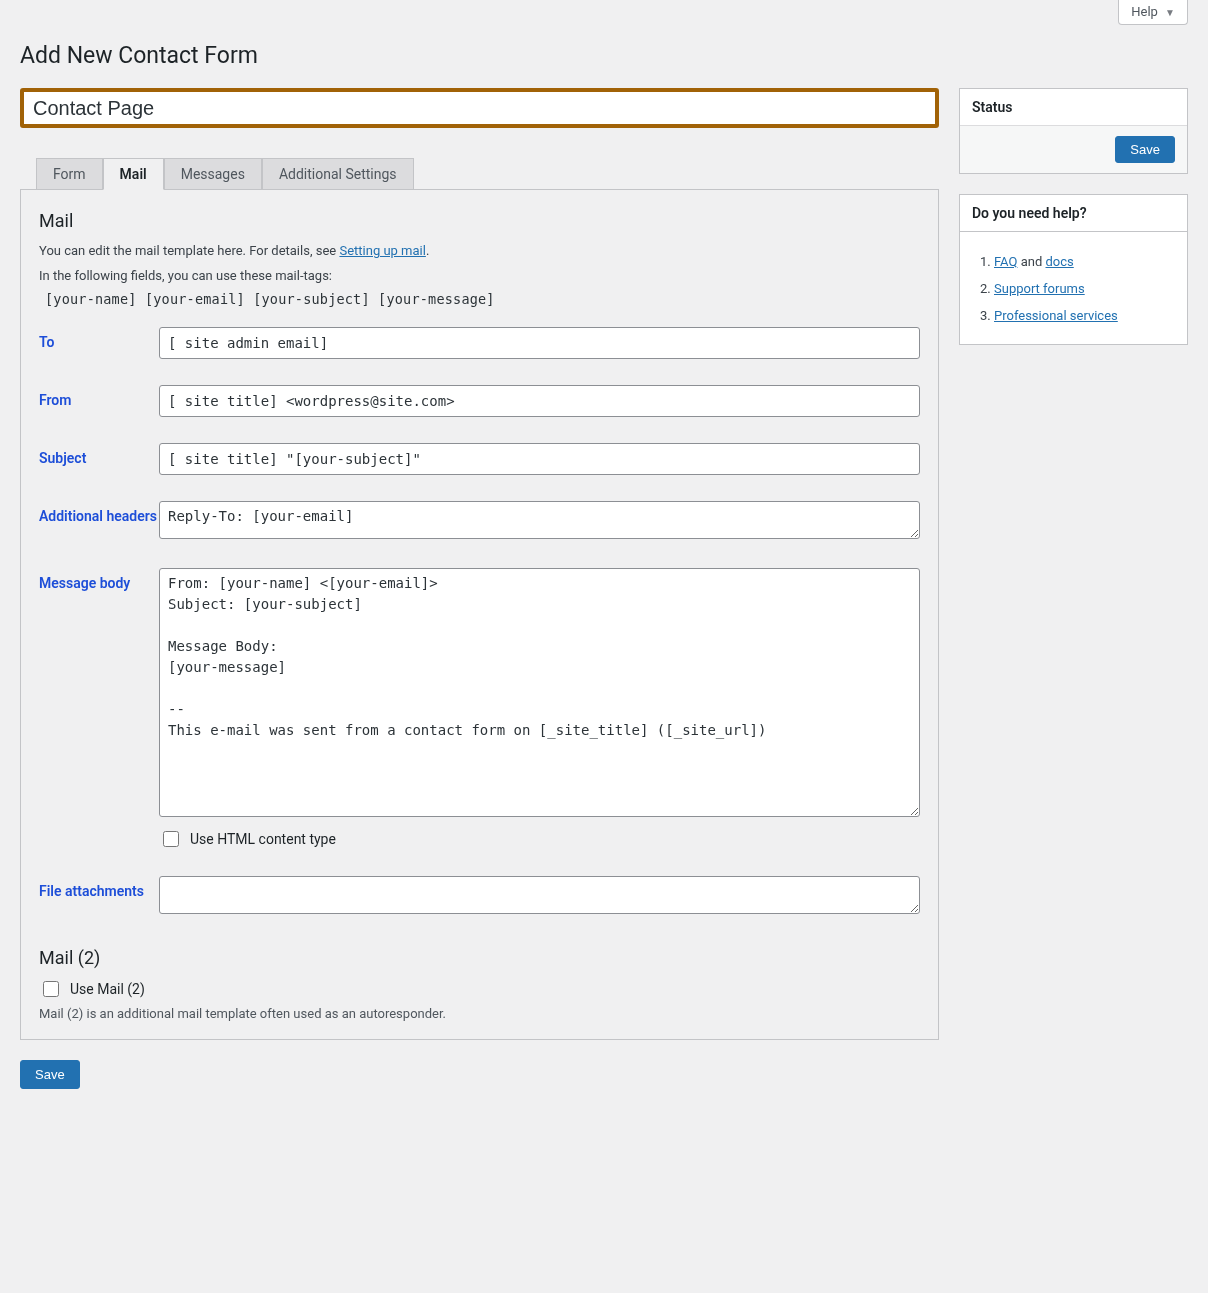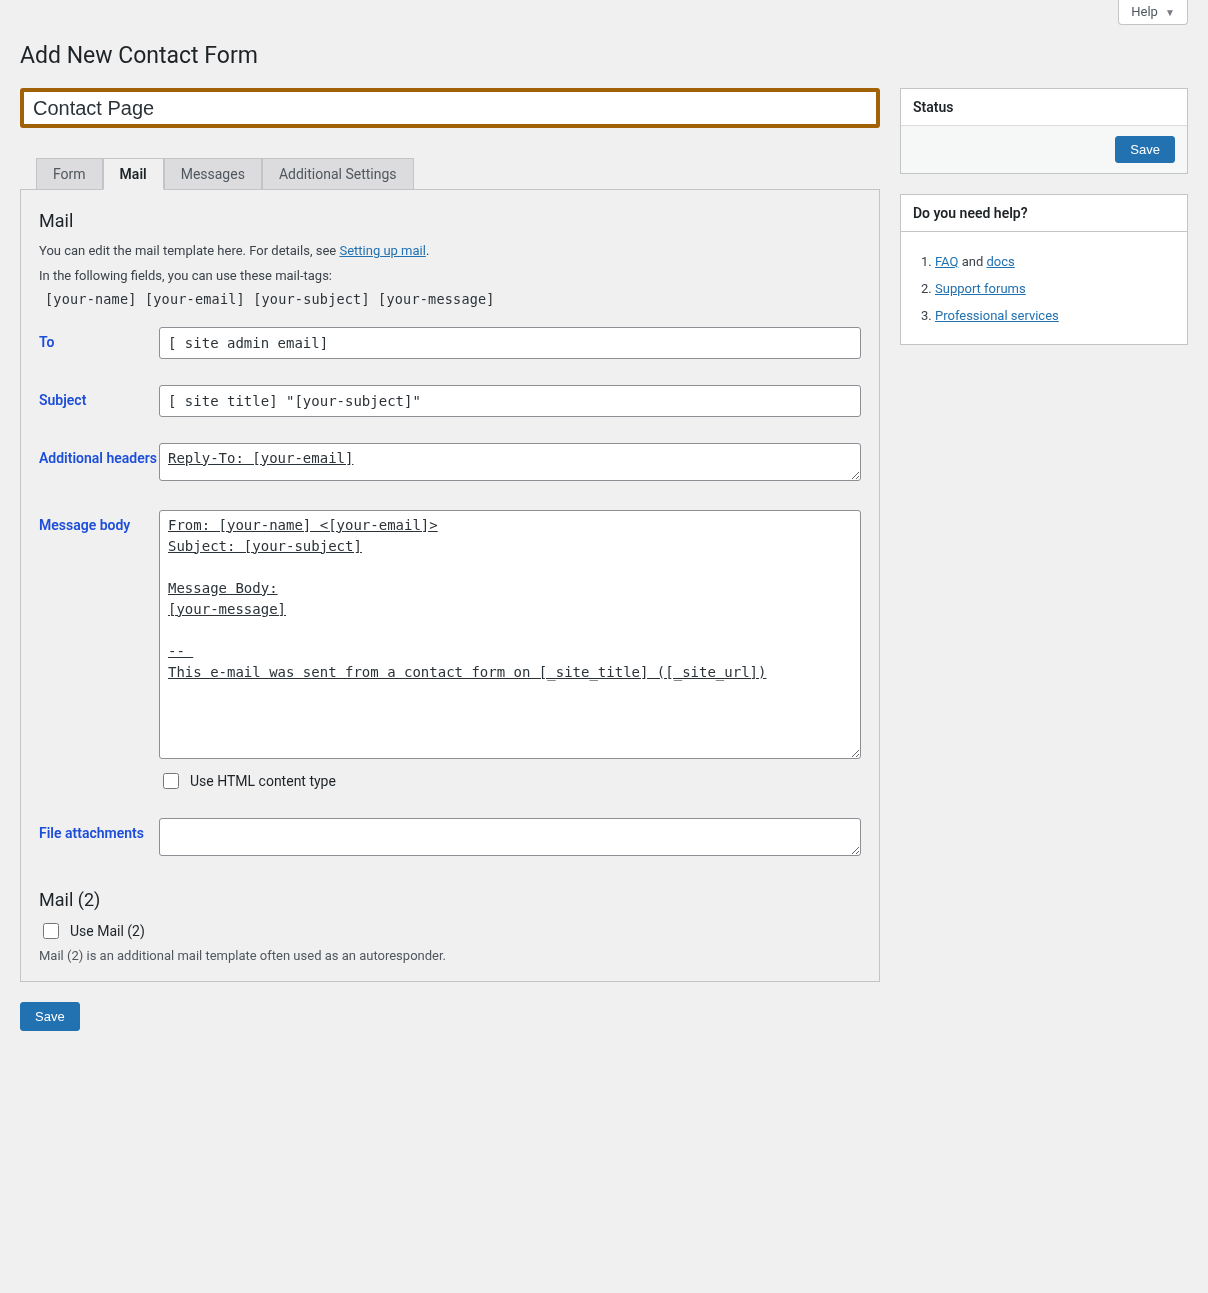--- a/index.html
+++ b/index.html
@@ -34,21 +34,21 @@
     margin: 8px 0 15px;
     padding: 9px 0 4px;
     color: #1d2327;
   }
   .wrap-cols {
     display: flex;
     gap: 20px;
     align-items: flex-start;
   }
   .left-col { flex: 1; min-width: 0; }
-  .right-col { width: 288px; flex-shrink: 0; }
+  .right-col { width: 229px; flex-shrink: 0; }
   .title-input {
     width: 100%;
     font-size: 20px;
     padding: 5px 9px;
     height: 40px;
     border: 4px solid #a16207;
     border-radius: 3px;
     background: #fff;
     color: #2c3338;
     line-height: 28px;
@@ -120,21 +120,21 @@
     width: 100%;
     border: 1px solid #8c8f94;
     border-radius: 3px;
     padding: 4px 8px;
     font-family: Consolas, Monaco, monospace;
     font-size: 14px;
     background: #fff;
     color: #2c3338;
   }
   .text-input { height: 32px; }
-  .textarea-input { resize: both; line-height: 1.5; text-decoration: underline; }
+  .textarea-input { resize: both; line-height: 1.5; }
   .textarea-small { height: 38px; }
   .textarea-body { height: 249px; }
   .checkbox-row {
     display: flex;
     align-items: center;
     gap: 8px;
     margin-top: 8px;
     font-size: 14px;
     color: #1d2327;
   }
@@ -231,20 +231,26 @@
       <p class="desc-line">In the following fields, you can use these mail-tags:</p>
       <div class="mail-tags">[your-name] [your-email] [your-subject] [your-message]</div>
 
       <div class="field-row">
         <div class="field-label">To</div>
         <div class="field-input">
           <input type="text" class="text-input" value="[_site_admin_email]" style="">
         </div>
       </div>
 
+      <div class="field-row">
+        <div class="field-label">From</div>
+        <div class="field-input">
+          <input type="text" class="text-input" value="[_site_title] &lt;wordpress@site.com&gt;" style="">
+        </div>
+      </div>
 
       <div class="field-row">
         <div class="field-label">Subject</div>
         <div class="field-input">
           <input type="text" class="text-input" value="[_site_title] &quot;[your-subject]&quot;" style="">
         </div>
       </div>
 
       <div class="field-row">
         <div class="field-label">Additional headers</div>

